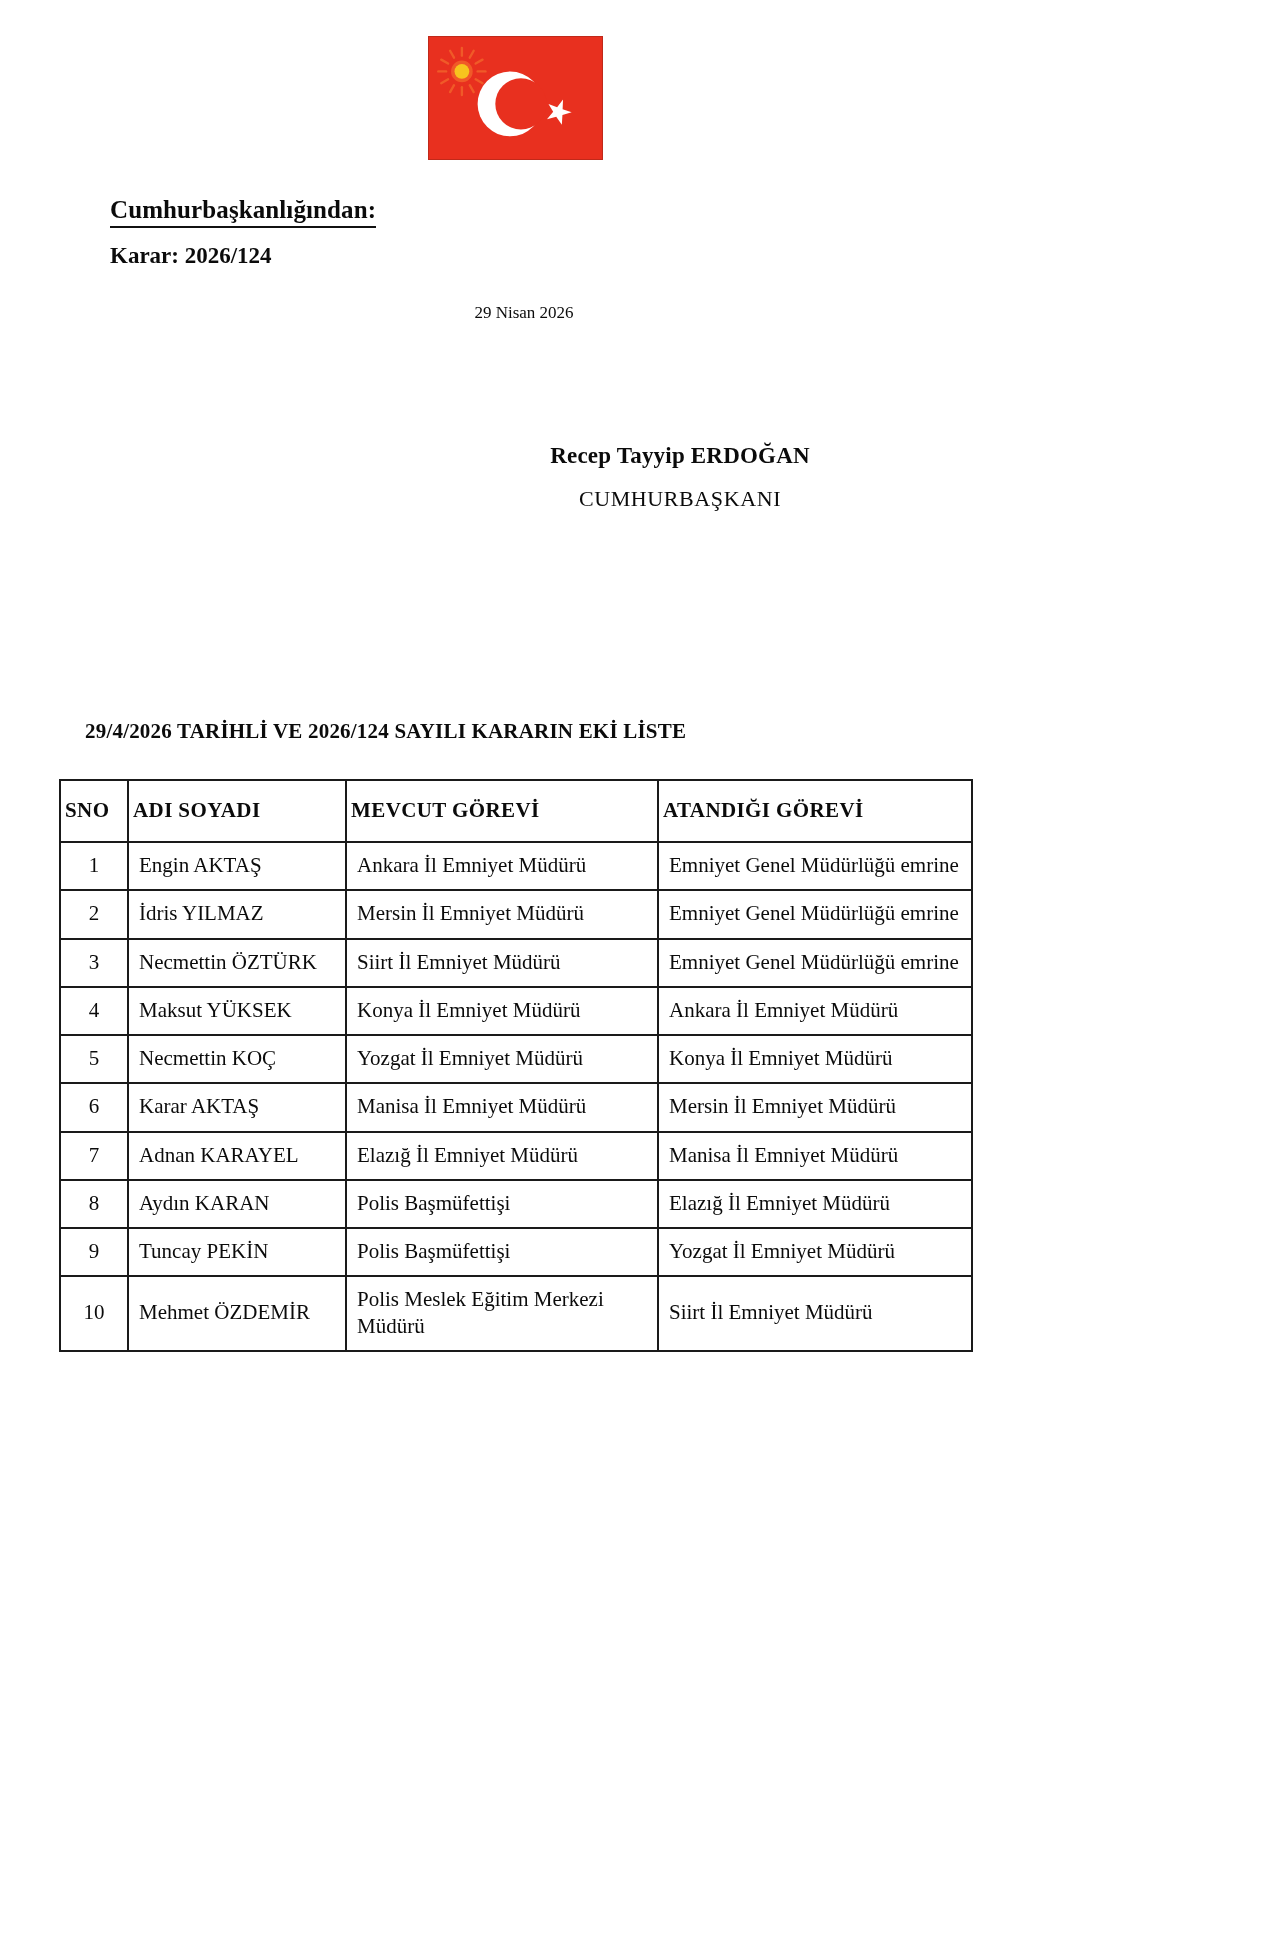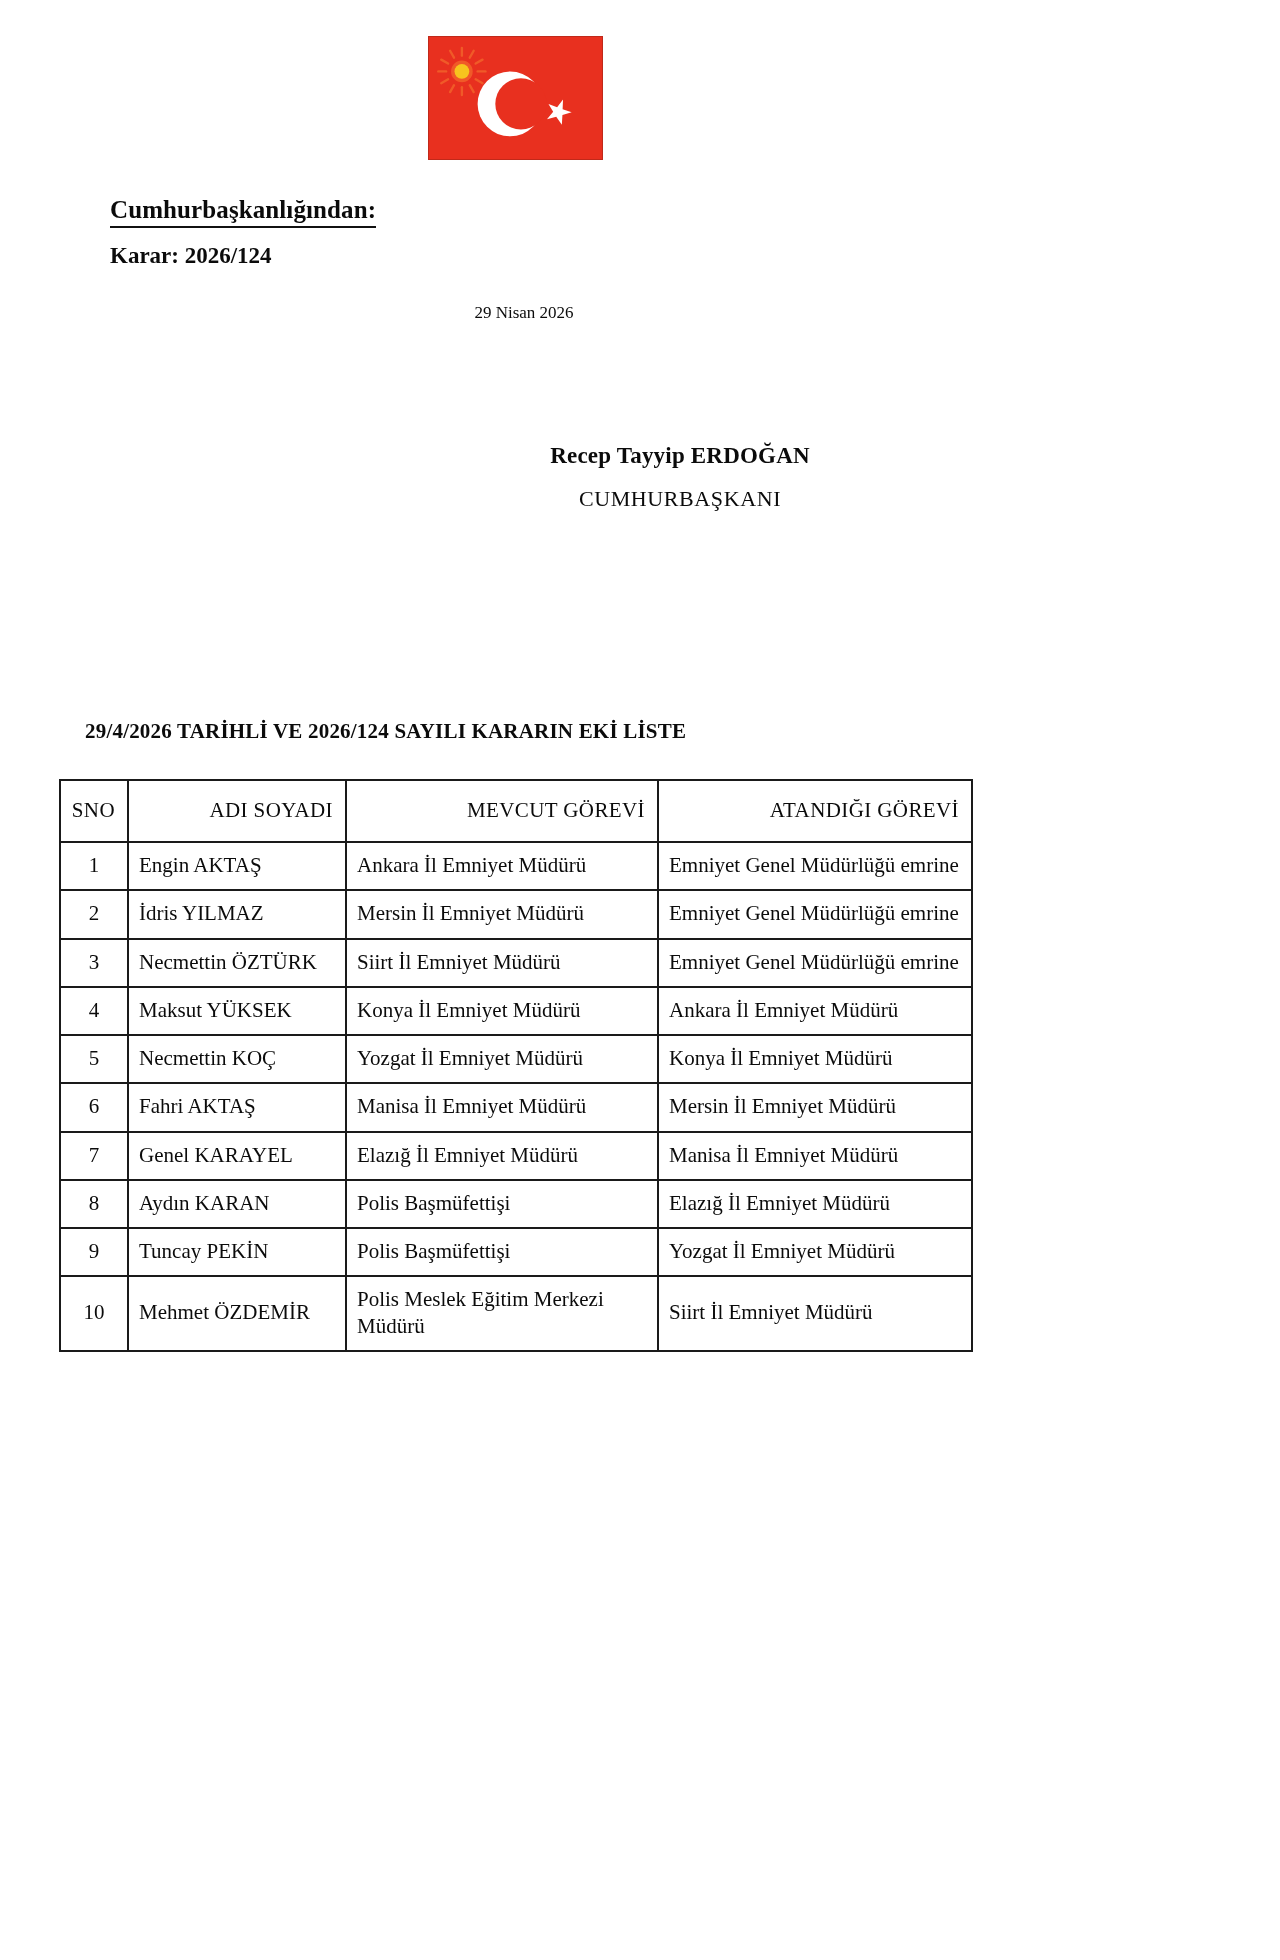--- a/index.html
+++ b/index.html
@@ -127,22 +127,22 @@
     margin: 0 auto;
   }
   table.appointments th,
   table.appointments td {
     border: 2px solid #1a1a1a;
     font-size: 21px;
     vertical-align: middle;
     line-height: 1.25;
   }
   table.appointments th {
-    font-weight: normal;
-    text-align: right;
+    font-weight: bold;
+    text-align: left;
     padding: 16px 12px 18px 4px;
     letter-spacing: 0.4px;
   }
   table.appointments td {
     padding: 9px 10px 11px 10px;
   }
   td.col-sno {
     text-align: center;
     padding-left: 2px;
     padding-right: 2px;
@@ -256,27 +256,27 @@
             <td class="col-assigned">Ankara İl Emniyet Müdürü</td>
           </tr>
           <tr>
             <td class="col-sno">5</td>
             <td class="col-name">Necmettin KOÇ</td>
             <td class="col-current">Yozgat İl Emniyet Müdürü</td>
             <td class="col-assigned">Konya İl Emniyet Müdürü</td>
           </tr>
           <tr>
             <td class="col-sno">6</td>
-            <td class="col-name">Fahri AKTAŞ</td>
+            <td class="col-name">Karar AKTAŞ</td>
             <td class="col-current">Manisa İl Emniyet Müdürü</td>
             <td class="col-assigned">Mersin İl Emniyet Müdürü</td>
           </tr>
           <tr>
             <td class="col-sno">7</td>
-            <td class="col-name">Genel KARAYEL</td>
+            <td class="col-name">Adnan KARAYEL</td>
             <td class="col-current">Elazığ İl Emniyet Müdürü</td>
             <td class="col-assigned">Manisa İl Emniyet Müdürü</td>
           </tr>
           <tr>
             <td class="col-sno">8</td>
             <td class="col-name">Aydın KARAN</td>
             <td class="col-current">Polis Başmüfettişi</td>
             <td class="col-assigned">Elazığ İl Emniyet Müdürü</td>
           </tr>
           <tr>

